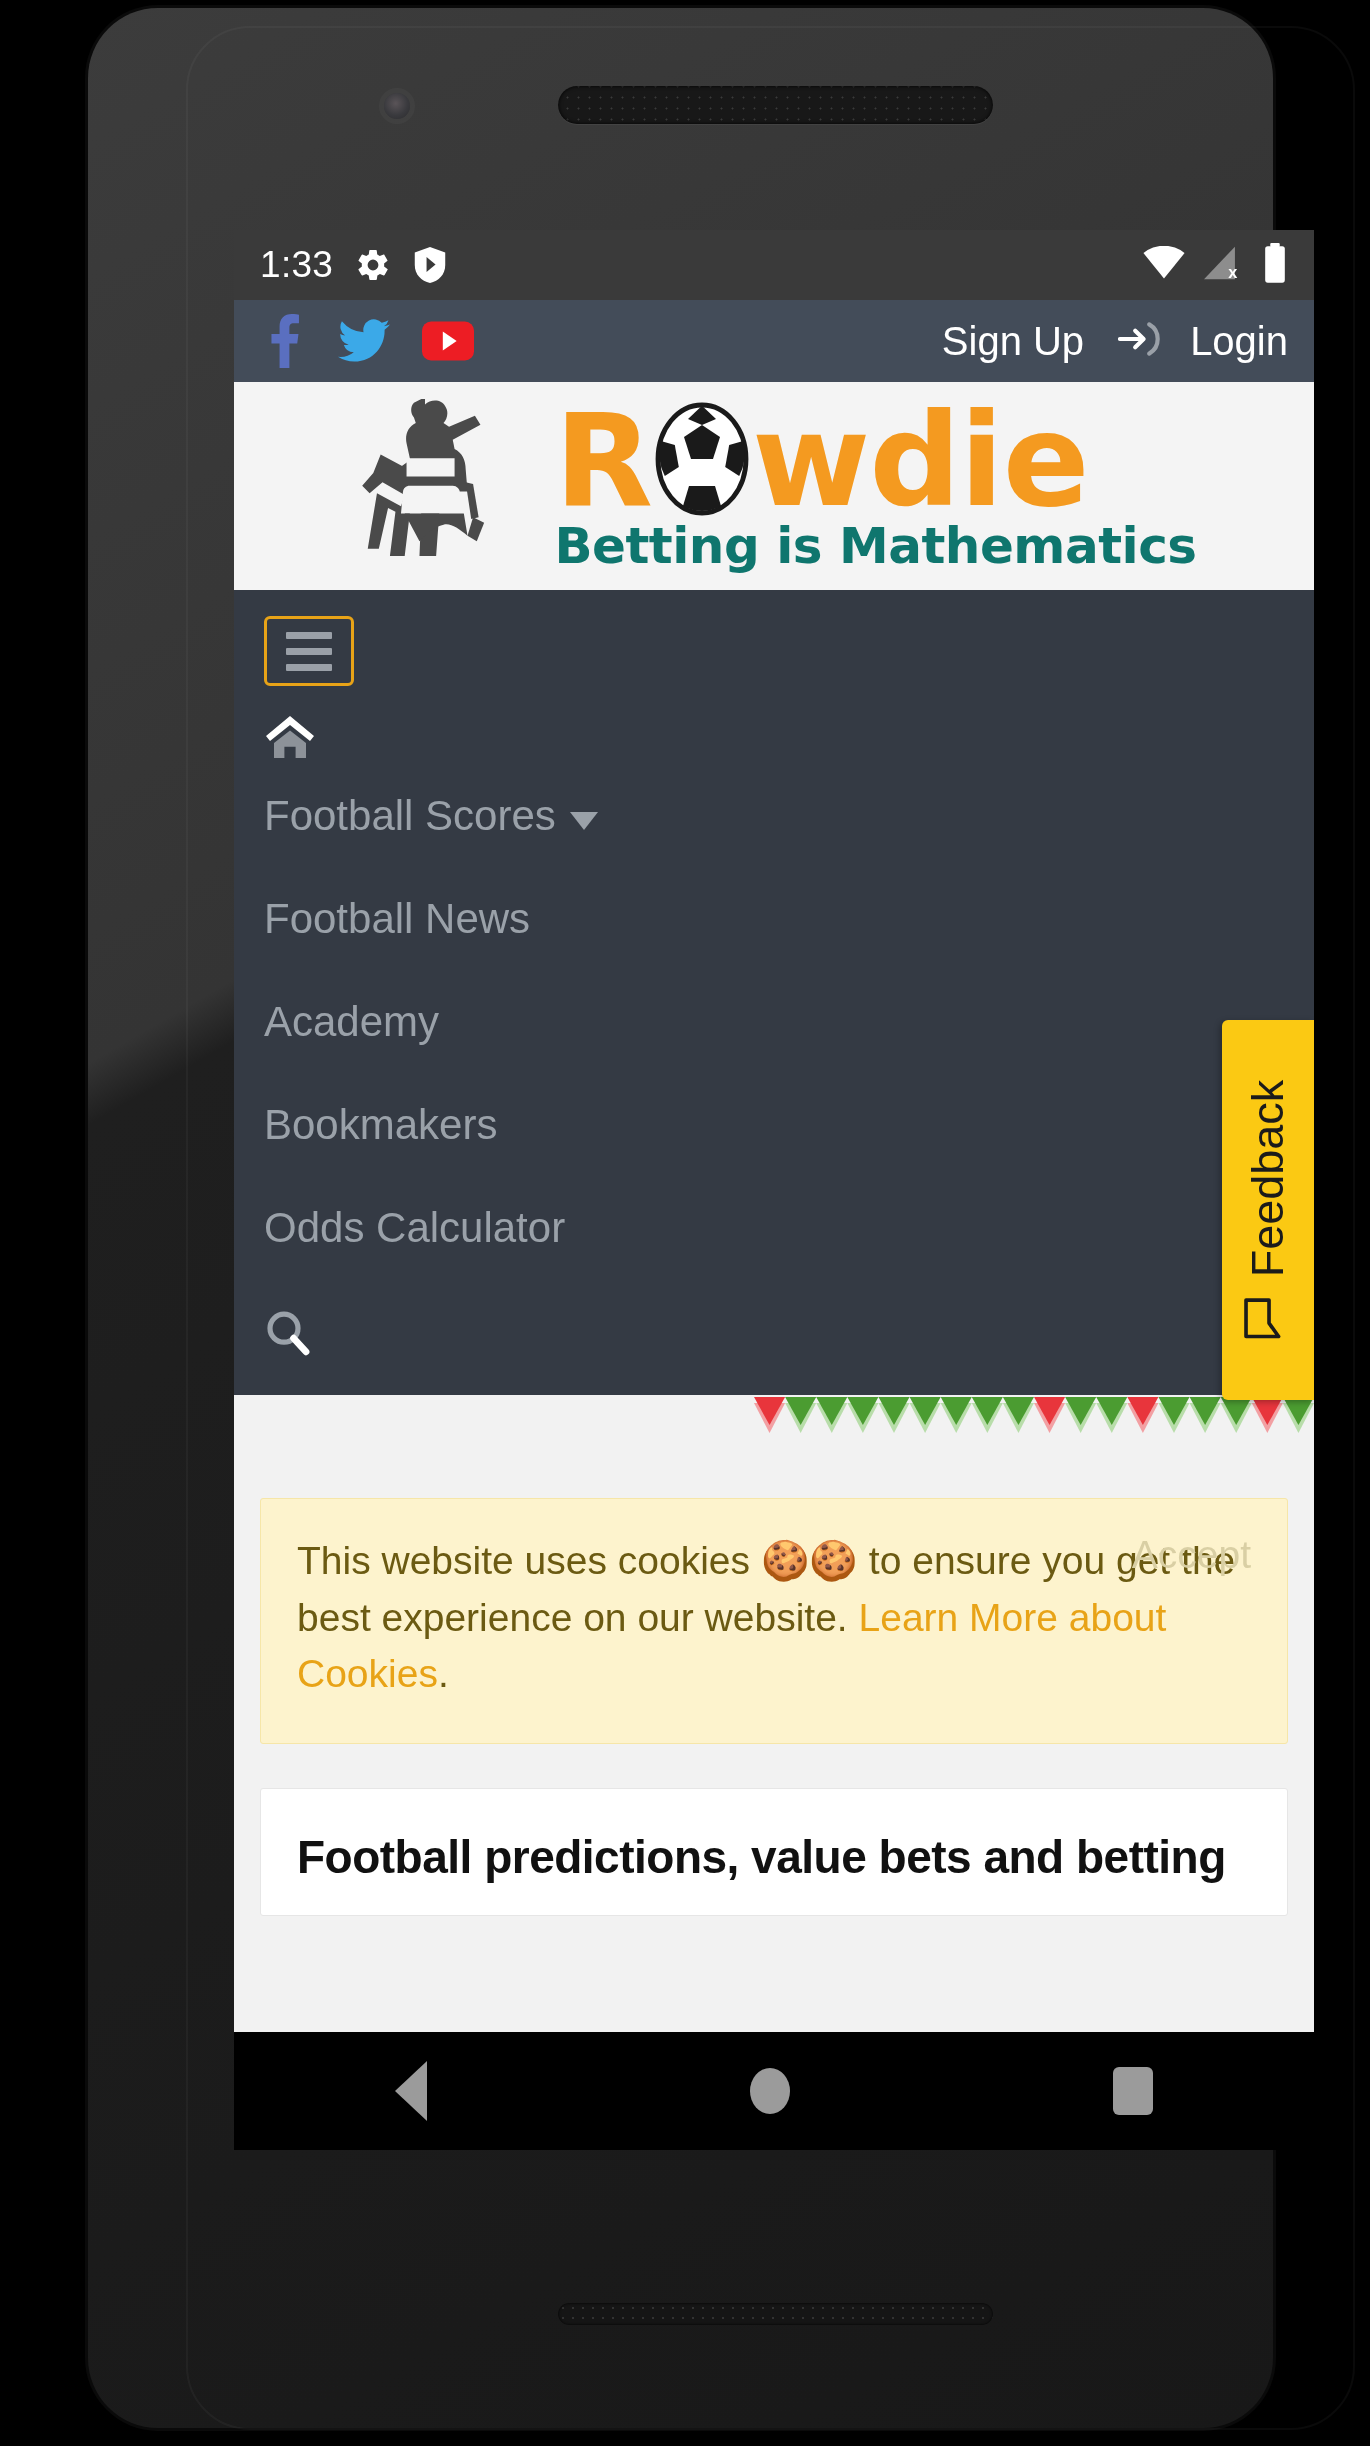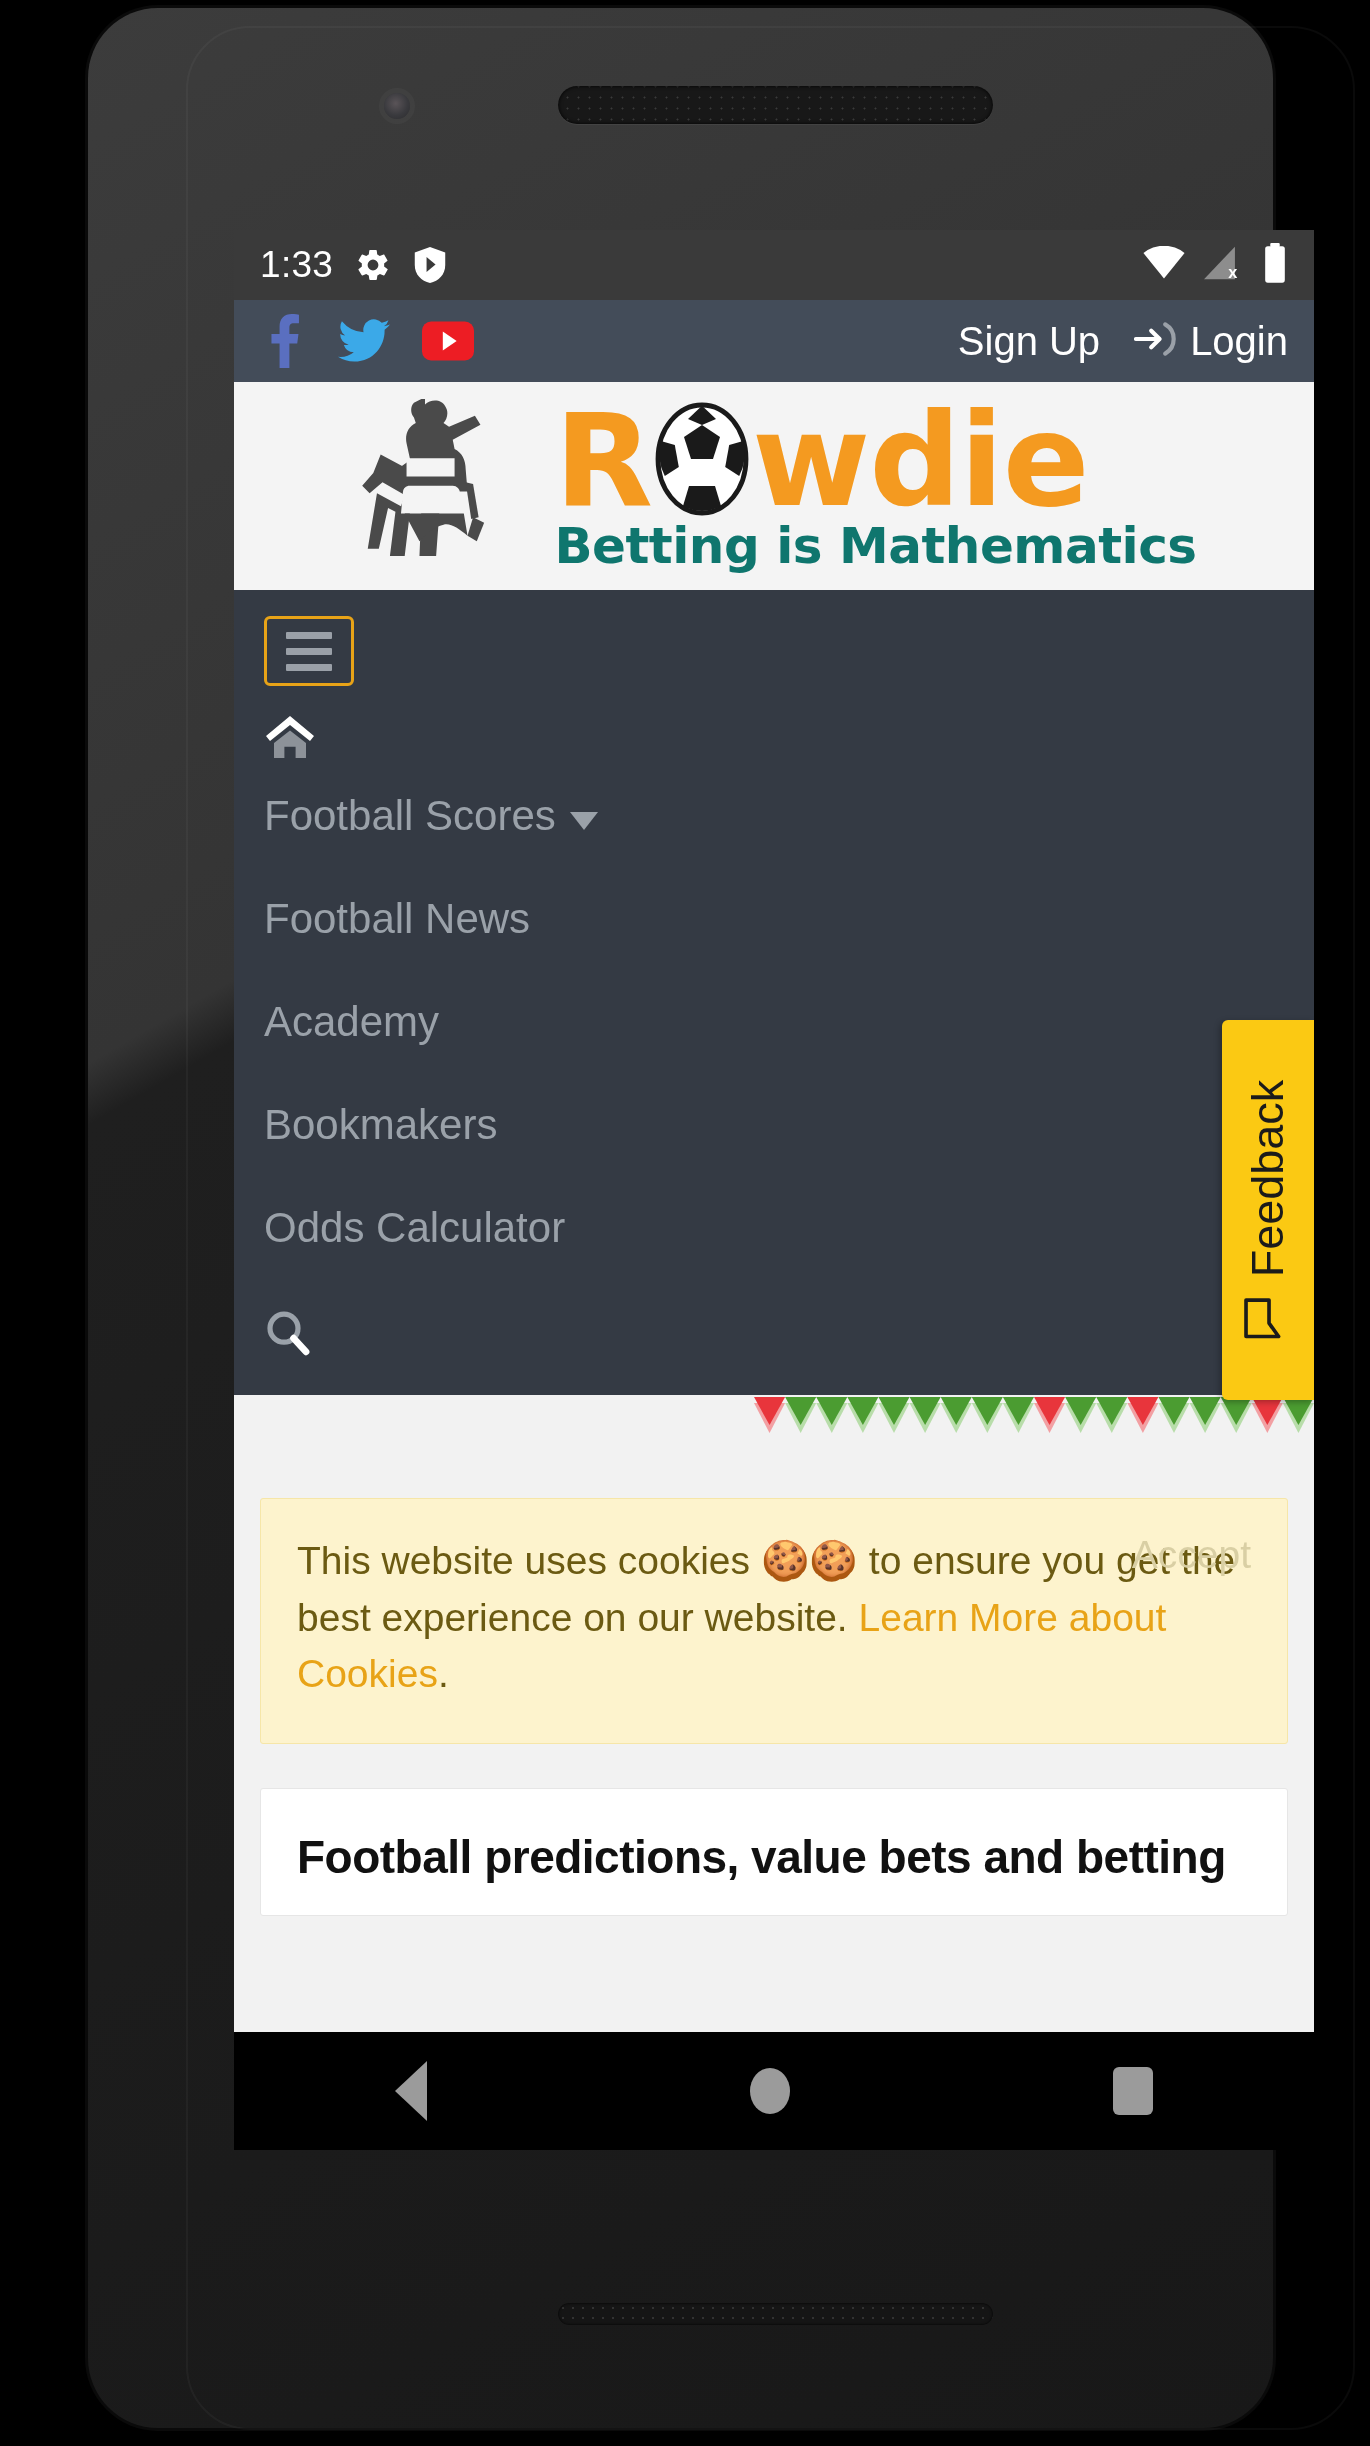--- a/index.html
+++ b/index.html
@@ -41,21 +41,21 @@
   #status-time{font-size:37px;letter-spacing:.3px;}
   .sb-icon{margin-left:22px;display:flex;align-items:center;}
   #status-right{margin-left:auto;display:flex;align-items:center;gap:18px;}
 
   
   #topbar{height:82px;background:#434c59;display:flex;align-items:center;
           padding:8px 26px;box-sizing:border-box;}
   .social{margin-right:32px;display:flex;align-items:center;}
   #auth{margin-left:auto;display:flex;align-items:center;gap:34px;color:#fff;}
   #auth .lbl{font-size:40px;}
-  #login-wrap{display:flex;align-items:center;gap:12px;}
+  #login-wrap{display:flex;align-items:center;gap:28px;}
 
   
   #logoband{height:208px;background:#f4f4f4;display:flex;align-items:center;
             justify-content:center;gap:18px;padding:0 24px;box-sizing:border-box;}
   #mascot{flex:0 0 auto;}
   #wordmark{display:flex;flex-direction:column;align-items:flex-start;}
   #logo-row{display:flex;align-items:center;}
   .logo-orange{font-size:128px;font-weight:bold;color:#f49a20;line-height:.92;
                letter-spacing:-1px;font-family:"DejaVu Sans",sans-serif;}
   #tagline{font-size:50px;font-weight:bold;color:#0f766e;line-height:1;margin-top:0;

